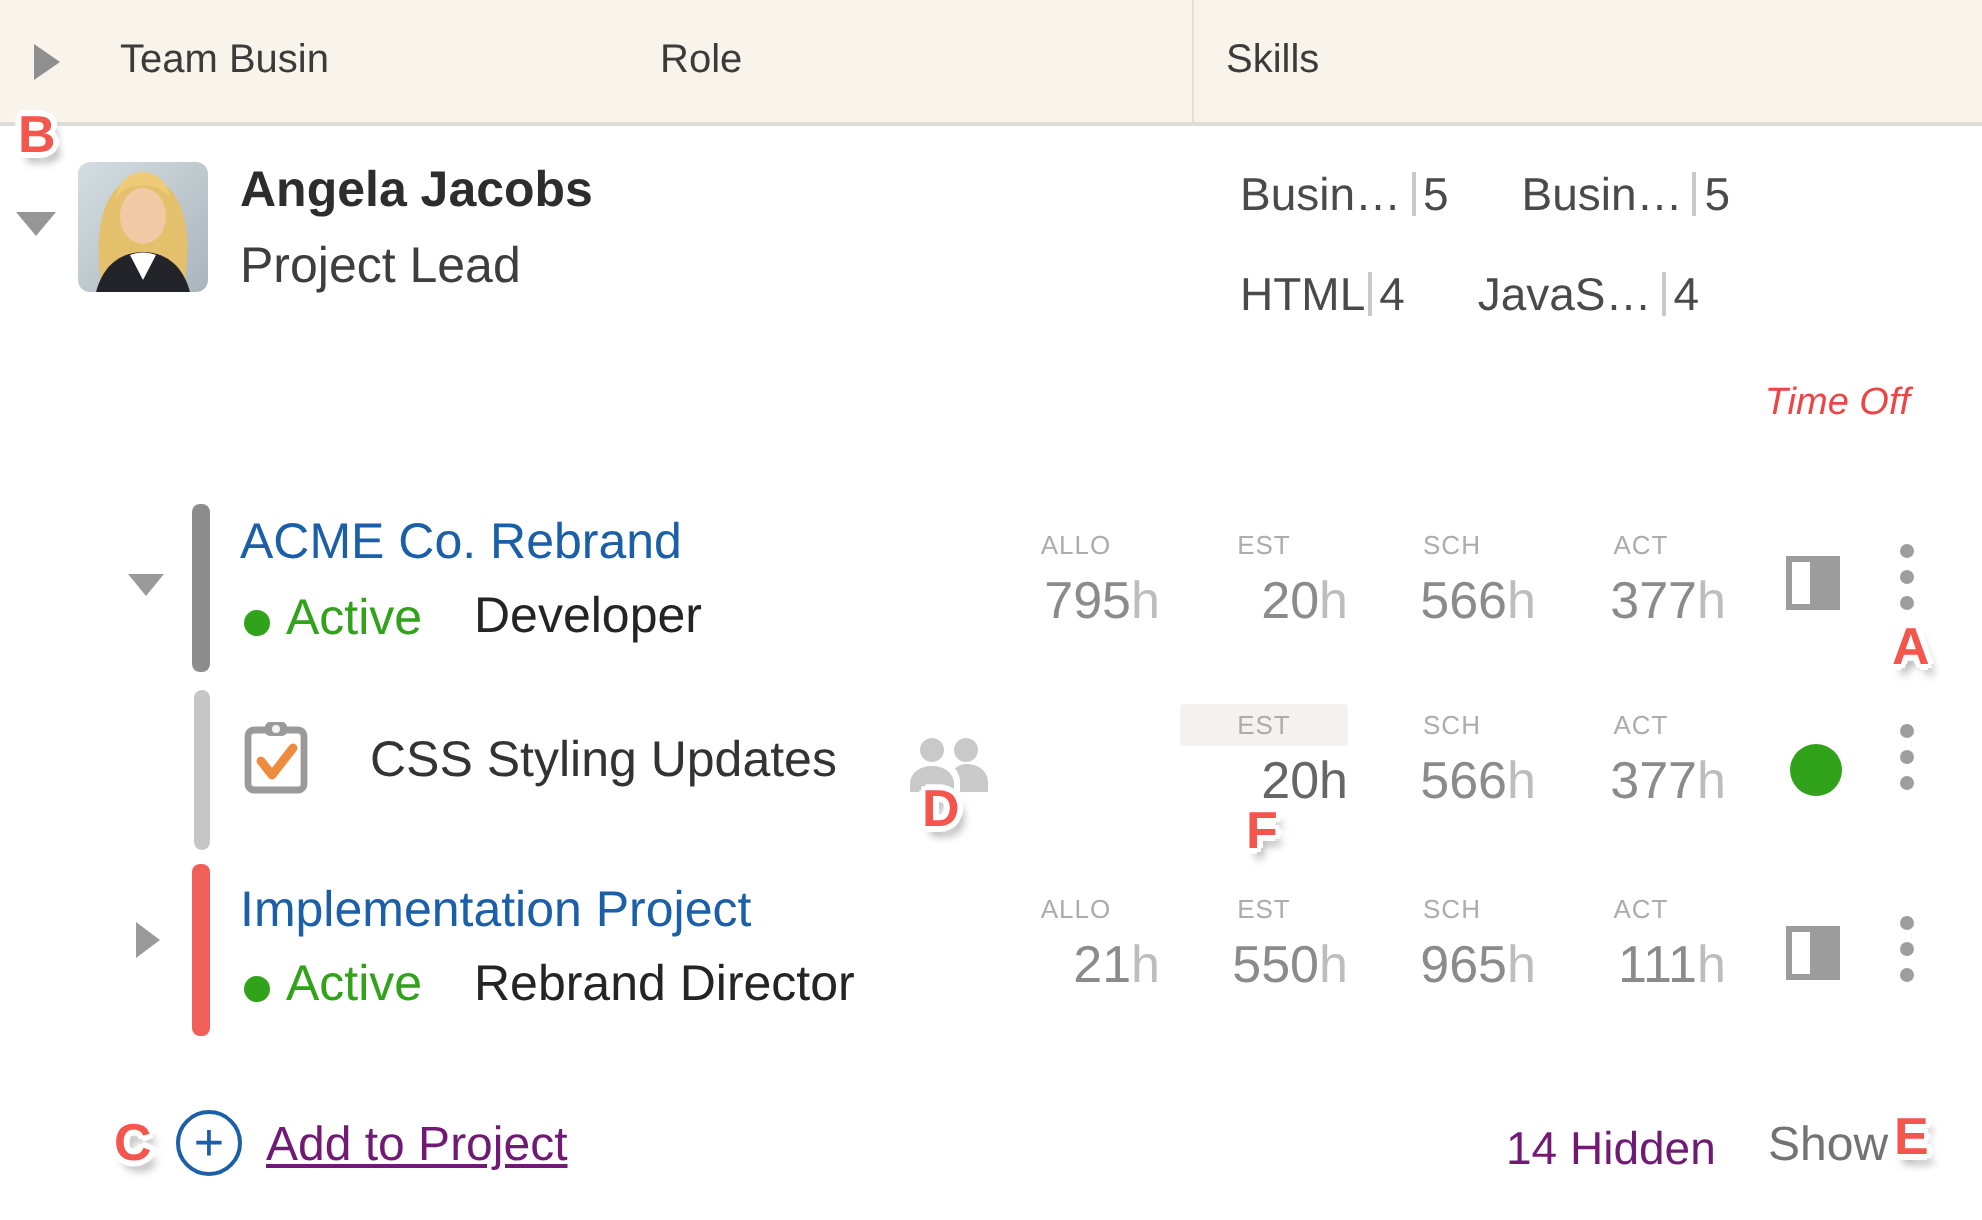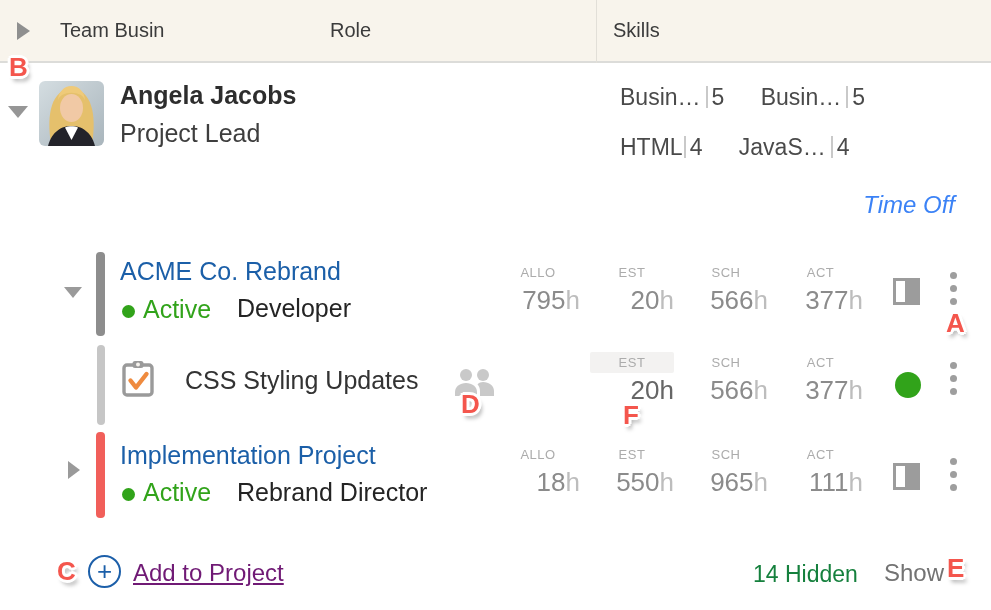--- a/index.html
+++ b/index.html
@@ -21,21 +21,21 @@
   .tri-down.sm { border-left-width:9px; border-right-width:9px; border-top:11px solid #9a9a9a; }
 
   
   .avatar { left:39px; top:81px; width:65px; height:65px; border-radius:6px; overflow:hidden; }
   .member-name { font-size:25px; font-weight:bold; color:#2d2d2d; }
   .member-role { font-size:25px; color:#3e3e3e; }
   .skills-line { font-size:23px; color:#4a4a4a; white-space:nowrap; }
   .skill { margin-right:30px; }
   .skill .pipe { display:inline-block; width:2px; height:22px; background:#c9c9c9; margin:0 4px 0 5px; vertical-align:-3px; }
   .skill .pipe.tight { margin-left:1px; }
-  .time-off { font-size:24px; font-style:italic; color:#3b82f6; }
+  .time-off { font-size:19px; font-style:italic; color:#ef4444; }
 
   
   .vbar { width:9px; border-radius:4px; }
   .proj-title { font-size:25px; color:#1b5fa8; cursor:pointer; white-space:nowrap; }
   .task-title { font-size:25px; color:#333333; white-space:nowrap; }
   .status-dot { width:13px; height:13px; border-radius:50%; background:#31a31a; }
   .status-text { font-size:25px; color:#31a31a; }
   .member-proj-role { font-size:25px; color:#242424; }
 
   .stat { width:84px; text-align:right; }
@@ -46,21 +46,21 @@
   .stat.dark .val, .stat.dark .unit { color:#666666; }
 
   .split-icon { width:27px; height:27px; border:3px solid #9c9c9c; background:linear-gradient(90deg,#ffffff 0 9px,#9c9c9c 9px); cursor:pointer; }
   .dots { cursor:pointer; }
   .dots .dot { width:7px; height:7px; border-radius:50%; background:#9e9e9e; margin-bottom:6px; }
   .big-green-dot { width:26px; height:26px; border-radius:50%; background:#31a31a; }
 
   
   .plus-circle { width:33px; height:33px; border:2px solid #1c5fa9; border-radius:50%; color:#1c5fa9; font-size:26px; line-height:28px; text-align:center; cursor:pointer; }
   .add-label { font-size:24px; color:#701a75; cursor:pointer;text-decoration:underline; }
-  .hidden-count { font-size:23px; color:#15803d; }
+  .hidden-count { font-size:23px; color:#701a75; }
   .show-link { font-size:24px; color:#737373; cursor:pointer; }
 
   
   .annot {
     font-size:26px; font-weight:bold; color:#f4564d; z-index:5;
     text-shadow:
       -2px -2px 0 #fff, 2px -2px 0 #fff, -2px 2px 0 #fff, 2px 2px 0 #fff,
       0 -3px 0 #fff, 0 3px 0 #fff, -3px 0 0 #fff, 3px 0 0 #fff,
       3px 5px 4px rgba(0,0,0,0.35);
   }
@@ -181,21 +181,21 @@
 
   <div>
     <div class="abs vbar" style="left:96px; top:432px; height:86px; background:#f15f5a;"></div>
     <div class="abs tri-right sm" style="left:68px; top:461px;"></div>
     <div class="abs proj-title" style="left:120px; top:441px;">Implementation Project</div>
     <div class="abs status-dot" style="left:122px; top:488px;"></div>
     <div class="abs status-text" style="left:143px; top:478px;">Active</div>
     <div class="abs member-proj-role" style="left:237px; top:478px;">Rebrand Director</div>
 
     <div class="abs stat" style="left:496px; top:444px;">
-      <span class="lbl">ALLO</span><span class="val">18</span><span class="unit">h</span>
+      <span class="lbl">ALLO</span><span class="val">21</span><span class="unit">h</span>
     </div>
     <div class="abs stat" style="left:590px; top:444px;">
       <span class="lbl">EST</span><span class="val">550</span><span class="unit">h</span>
     </div>
     <div class="abs stat" style="left:684px; top:444px;">
       <span class="lbl">SCH</span><span class="val">965</span><span class="unit">h</span>
     </div>
     <div class="abs stat" style="left:778px; top:444px; width:85px;">
       <span class="lbl">ACT</span><span class="val">111</span><span class="unit">h</span>
     </div>

